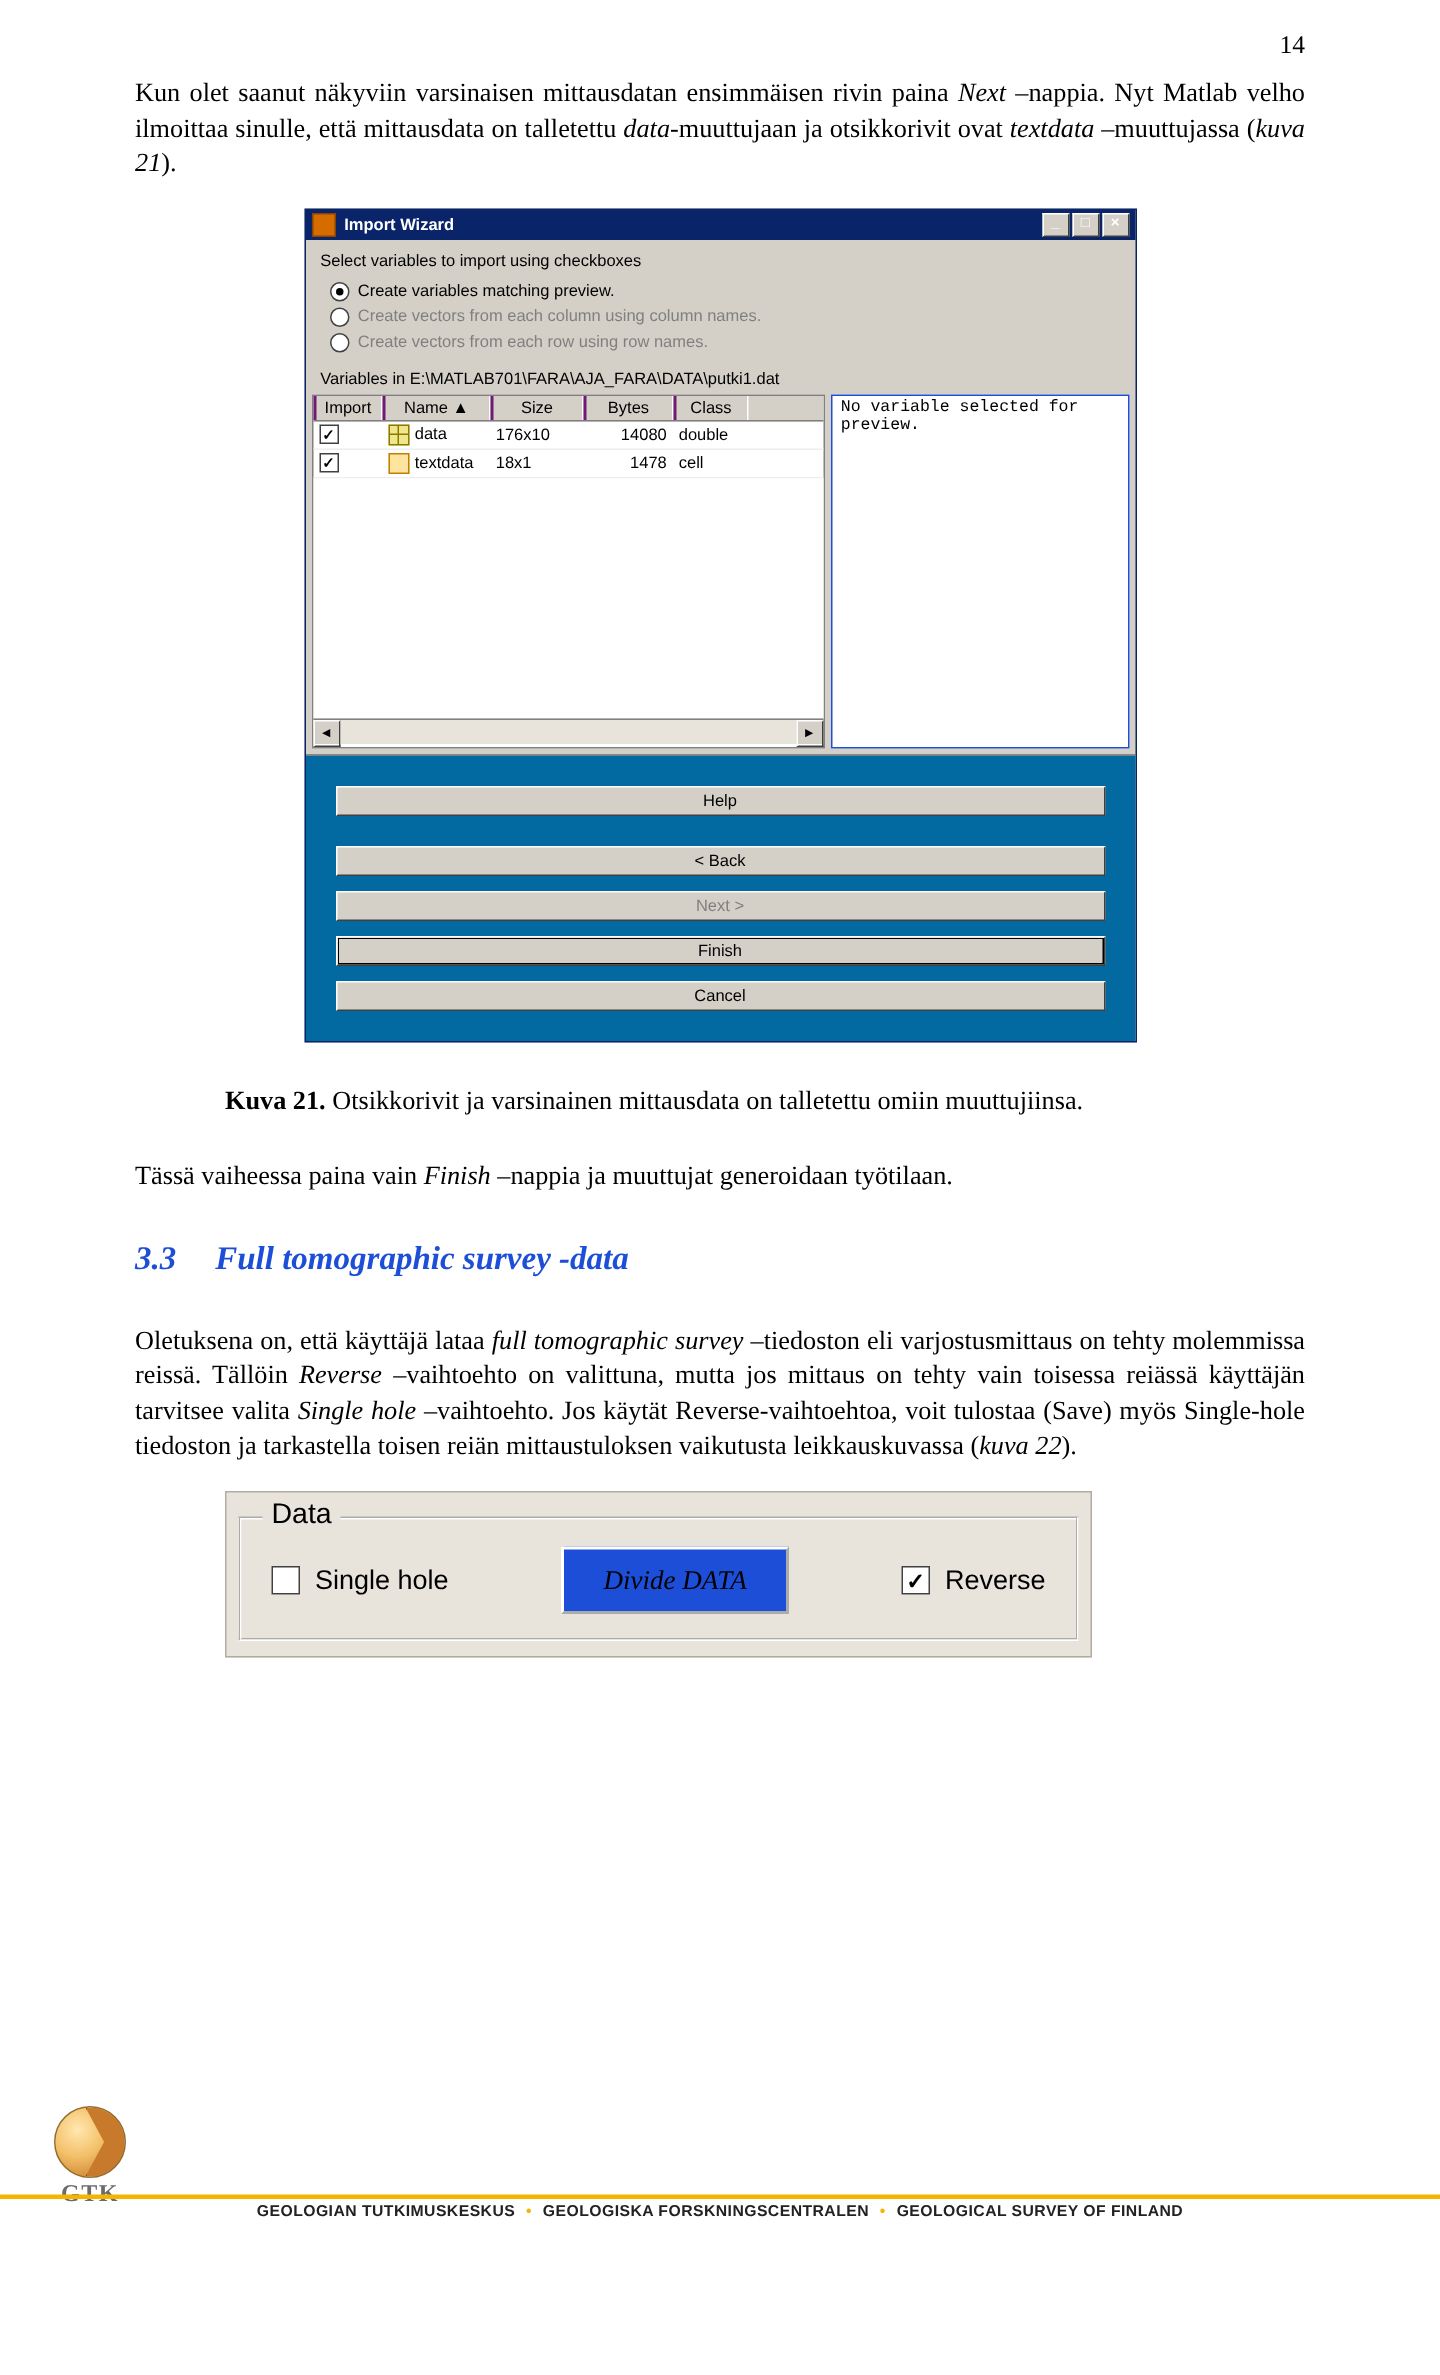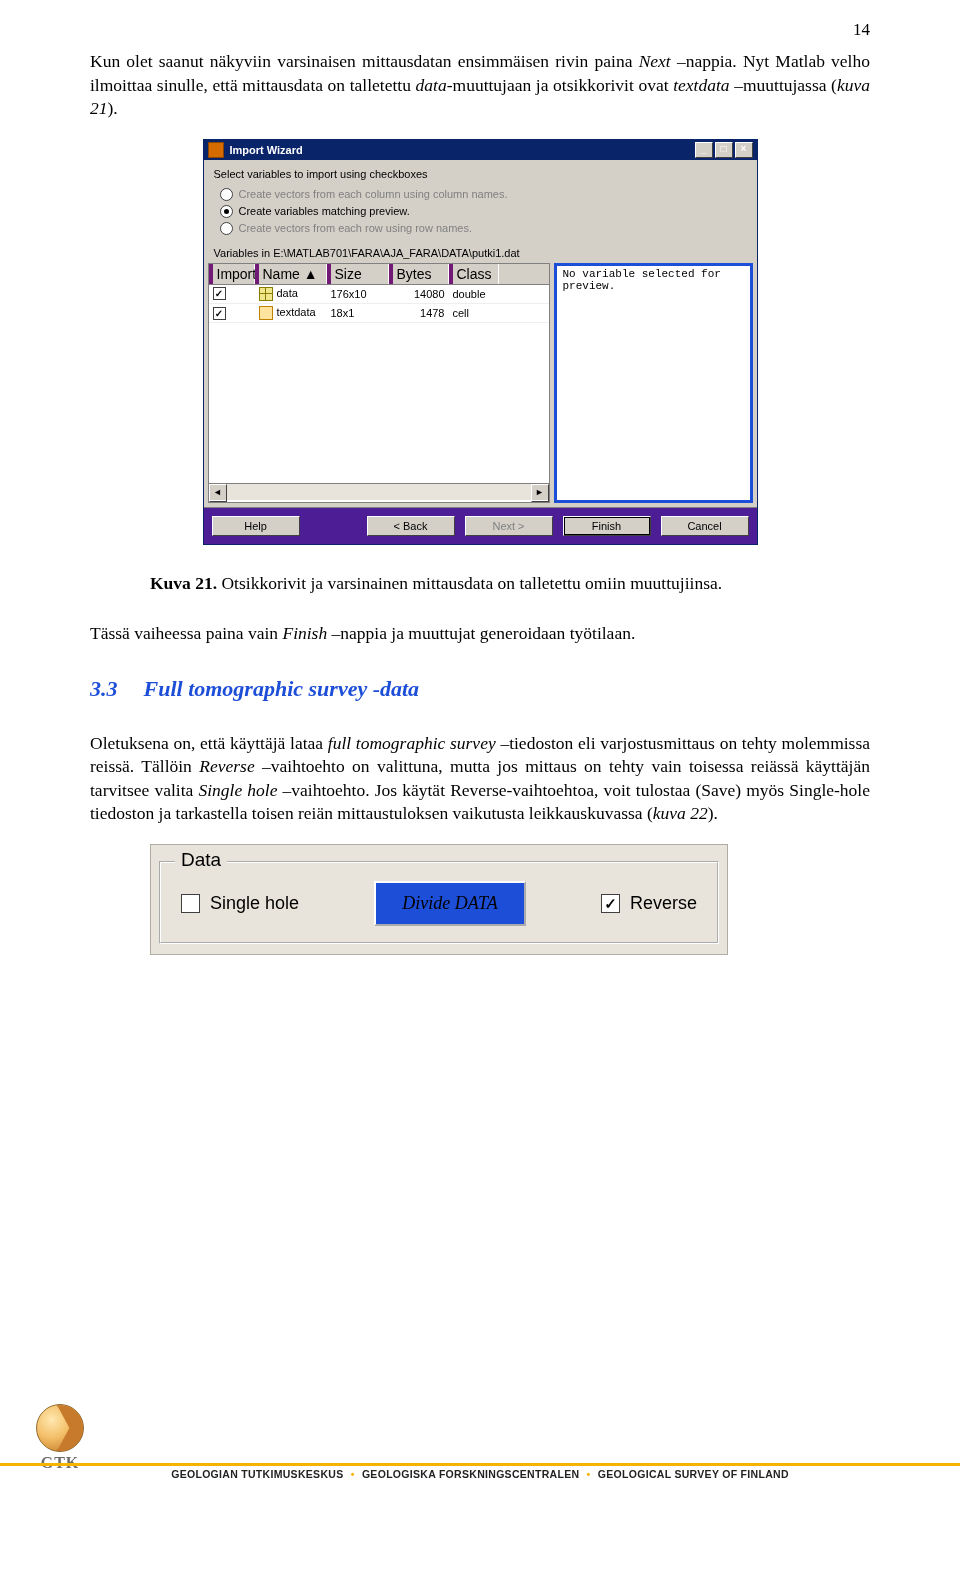--- a/index.html
+++ b/index.html
@@ -85,62 +85,64 @@
     display: flex; gap: 4px; padding: 0 4px 4px 4px;
   }
   .table-area {
     flex: 0 0 340px;
     border: 1px solid #808080;
     background: #fff;
     font-size: 11px;
   }
   .preview-area {
     flex: 1;
-    border: 3px solid #1d4ed8;
+    border: 1px solid #1d4ed8;
     background: #fff;
     font-family: "Courier New", monospace;
     font-size: 11px;
     padding: 2px 6px;
     height: 230px;
   }
   .tbl-head, .tbl-row {
     display: grid;
     grid-template-columns: 46px 72px 62px 60px 50px;
     align-items: center;
   }
   .tbl-head {
     background: #d4d0c8;
     border-bottom: 1px solid #808080;
   }
   .tbl-head > div {
     padding: 2px 4px;
     border-right: 1px solid #fff;
-    border-left: 4px solid #701a75;
-    font-size: 14px;
+    border-left: 2px solid #701a75;
+    font-size: 11px;
+    text-align: center;
   }
   .tbl-row > div { padding: 2px 4px; font-size: 11px; }
   .tbl-row { border-bottom: 1px solid #eee; }
   .chk {
     width: 11px; height: 11px; border: 1px solid #404040; background: #fff;
     display: inline-flex; align-items: center; justify-content: center; font-size: 10px;
   }
   .chk.checked::after { content: "✓"; font-weight: bold; }
   .ico-data { display:inline-block; width:12px; height:12px; background:#f0e68c; border:1px solid #8a7a00; margin-right:4px; vertical-align:middle; position:relative; }
   .ico-data::before, .ico-data::after { content:""; position:absolute; background:#8a7a00; }
   .ico-data::before { left:5px; top:0; width:1px; height:100%; }
   .ico-data::after { top:5px; left:0; height:1px; width:100%; }
   .ico-cell { display:inline-block; width:12px; height:12px; border:1px solid #c08000; background:#ffe4a0; margin-right:4px; vertical-align:middle; }
   .tbl-spacer { height: 160px; background:#fff; }
   .hscroll { height:16px; background:#d4d0c8; border-top:1px solid #808080; display:flex; }
   .hscroll .arrow { width:16px; height:100%; border:1px solid #fff; border-right-color:#404040; border-bottom-color:#404040; text-align:center; line-height:14px; font-size:9px; }
   .hscroll .track { flex:1; background:#e8e4dc; }
 
   .wiz-buttons {
-    display:flex; padding:8px; gap:10px; border-top:1px solid #808080;
-    background:#4c1d95;
+    display:flex; padding:20px; gap:10px; border-top:1px solid #808080;
+    background:#0369a1;
+    flex-direction:column;
   }
   .spacer { flex:1; }
   .btn {
     min-width:66px; padding:3px 10px;
     background:#d4d0c8;
     border:1px solid #fff;
     border-right-color:#404040; border-bottom-color:#404040;
     font-family:Tahoma, Arial, sans-serif; font-size:11px;
     text-align:center;
   }
@@ -234,29 +236,29 @@
         <span class="wiz-title-spacer"></span>
         <div class="winbtns">
           <div class="winbtn">_</div>
           <div class="winbtn">□</div>
           <div class="winbtn">×</div>
         </div>
       </div>
       <div class="wiz-body">
         <div class="wiz-sub">Select variables to import using checkboxes</div>
         <div id="radio-group">
-            <div class="radio-row disabled">
-              <span class="radio-dot"></span>
-              <span>Create vectors from each column using column names.</span>
-            </div>
             <div class="radio-row">
               <span class="radio-dot">
                 <span class="inner"></span>
               </span>
               <span>Create variables matching preview.</span>
+            </div>
+            <div class="radio-row disabled">
+              <span class="radio-dot"></span>
+              <span>Create vectors from each column using column names.</span>
             </div>
             <div class="radio-row disabled">
               <span class="radio-dot"></span>
               <span>Create vectors from each row using row names.</span>
             </div>
           </div>
         <div class="path-row">Variables in E:\MATLAB701\FARA\AJA_FARA\DATA\putki1.dat</div>
       </div>
       <div class="wiz-columns">
         <div class="table-area">

